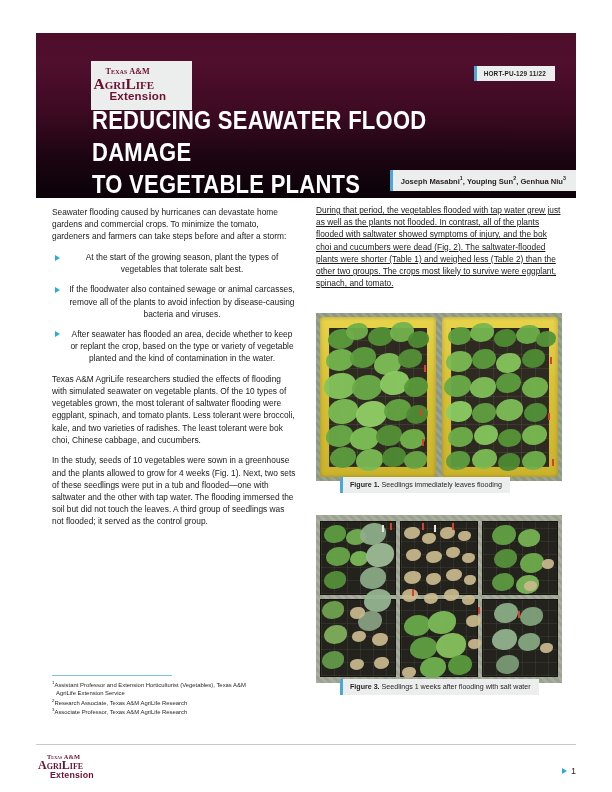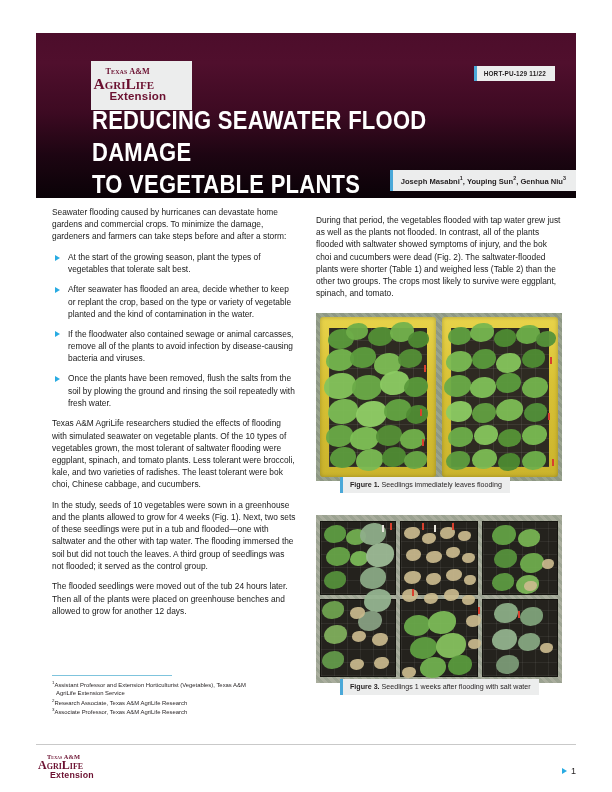--- a/index.html
+++ b/index.html
@@ -70,25 +70,25 @@
   .logo-head .l-row2 { font-size: 15.5px; margin-top: -1px; }
   .logo-head .l-row3 { font-size: 11.5px; margin-top: 0px; margin-left: 16px; }
 
   
   .col {
     position: absolute;
     font-size: 8.35px; line-height: 1.46; color: #1a1a1a;
     text-align: left;
   }
   .col-left  { left: 52px;  top: 206px; width: 244px; }
-  .col-right { left: 316px; top: 214px; width: 246px; }
+  .col-right { left: 316px; top: 204px; width: 246px; text-decoration: underline; }
   .col p { margin: 0 0 8.5px 0; }
   .col p:last-child { margin-bottom: 0; }
 
-  ul.bullets { list-style: none; margin: 0 0 8.5px 0; padding: 0; }
+  ul.bullets { list-style: none; margin: 0 0 8.5px 0; padding: 0; text-align: center; }
   ul.bullets li {
     position: relative; padding-left: 16px; margin-bottom: 8px;
     line-height: 1.46;
   }
   ul.bullets li:last-child { margin-bottom: 0; }
   .tri {
     position: absolute; left: 3px; top: 3.5px;
     width: 0; height: 0;
     border-top: 3.4px solid transparent;
     border-bottom: 3.4px solid transparent;
@@ -222,44 +222,39 @@
       <div>to Vegetable Plants</div>
     </div>
   </div>
 
   <div class="authors-tag">
     Joseph Masabni<sup>1</sup>, Youping Sun<sup>2</sup>, Genhua Niu<sup>3</sup>
   </div>
 
   <div class="col col-left">
 
-    <p>Seawater flooding caused by hurricanes can devastate home gardens and commercial crops. To minimize the damage, gardeners and farmers can take steps before and after a storm:</p>
+    <p>Seawater flooding caused by hurricanes can devastate home gardens and commercial crops. To minimize the tomato, gardeners and farmers can take steps before and after a storm:</p>
 
     <ul class="bullets">
       <li>
         <span class="tri"></span>
         <span>At the start of the growing season, plant the types of vegetables that tolerate salt best.</span>
       </li>
       <li>
         <span class="tri"></span>
-        <span>After seawater has flooded an area, decide whether to keep or replant the crop, based on the type or variety of vegetable planted and the kind of contamination in the water.</span>
-      </li>
-      <li>
-        <span class="tri"></span>
         <span>If the floodwater also contained sewage or animal carcasses, remove all of the plants to avoid infection by disease-causing bacteria and viruses.</span>
       </li>
       <li>
         <span class="tri"></span>
-        <span>Once the plants have been removed, flush the salts from the soil by plowing the ground and rinsing the soil repeatedly with fresh water.</span>
+        <span>After seawater has flooded an area, decide whether to keep or replant the crop, based on the type or variety of vegetable planted and the kind of contamination in the water.</span>
       </li>
     </ul>
 
     <p>Texas A&amp;M AgriLife researchers studied the effects of flooding with simulated seawater on vegetable plants. Of the 10 types of vegetables grown, the most tolerant of saltwater flooding were eggplant, spinach, and tomato plants. Less tolerant were broccoli, kale, and two varieties of radishes. The least tolerant were bok choi, Chinese cabbage, and cucumbers.</p>
     <p>In the study, seeds of 10 vegetables were sown in a greenhouse and the plants allowed to grow for 4 weeks (Fig. 1). Next, two sets of these seedlings were put in a tub and flooded—one with saltwater and the other with tap water. The flooding immersed the soil but did not touch the leaves. A third group of seedlings was not flooded; it served as the control group.</p>
-    <p>The flooded seedlings were moved out of the tub 24 hours later. Then all of the plants were placed on greenhouse benches and allowed to grow for another 12 days.</p>
   </div>
 
   <div class="footnotes">
     <div class="rule"></div>
     <div class="fn">
       <sup>1</sup><span>Assistant Professor and Extension Horticulturist (Vegetables), Texas A&amp;M</span>
       <div class="fn-indent">AgriLife Extension Service</div>
     </div>
     <div class="fn">
       <sup>2</sup><span>Research Associate, Texas A&amp;M AgriLife Research</span>

